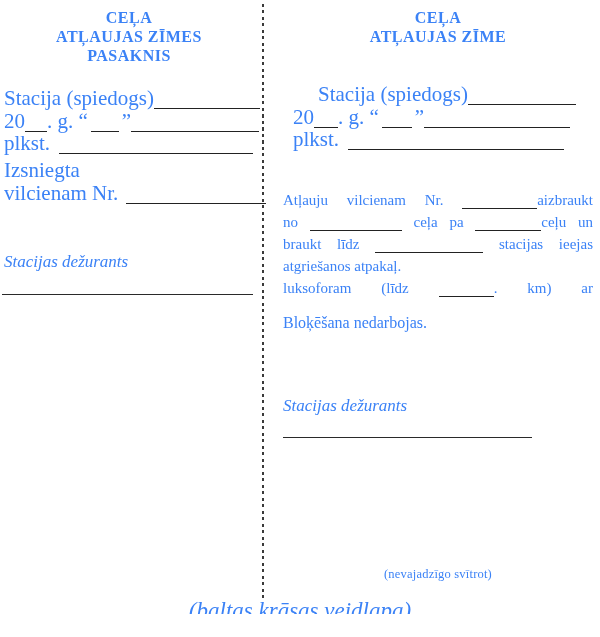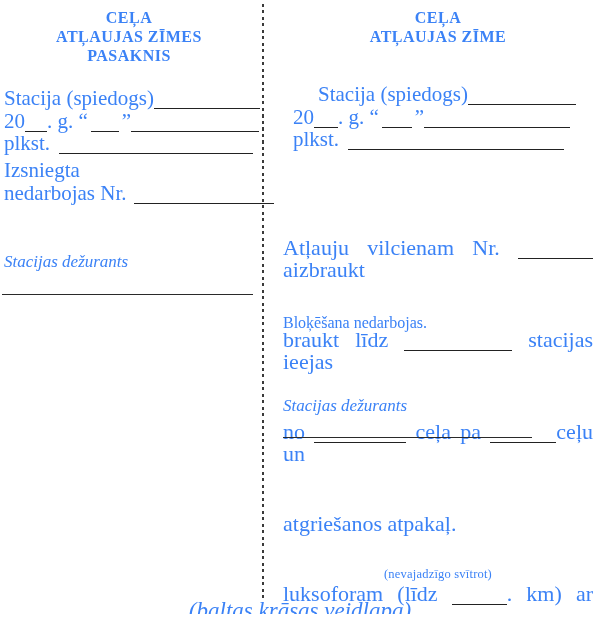--- a/index.html
+++ b/index.html
@@ -8,21 +8,21 @@
     font-family:"Liberation Serif","DejaVu Serif",serif;
     color:#3b82f6; overflow:hidden;text-decoration:underline;
   }
   .abs { position:absolute; }
   .heading {
     font-weight:bold; text-align:center; font-size:16px; line-height:19px;
     letter-spacing:0.5px;
   }
   .frow { font-size:21px; line-height:22.5px; white-space:nowrap; }
   .ptext { font-size:16px; line-height:22px; }
-  .pline { font-size:22px; line-height:22px;margin-top:48px; }
+  .pline { font-size:15px; line-height:22px; }
   .pline.just { text-align:justify; text-align-last:justify; }
   .blank {
     display:inline-block; height:0; border-bottom:1.6px solid #222;
     vertical-align:-4px;
   }
   .sigline { border-top:1.7px solid #2a2a2a; height:0; }
   .italic { font-style:italic; font-size:17px; line-height:20px;text-align:center; }
   .divider {
     width:2px;
     background:repeating-linear-gradient(to bottom,#3a3a3a 0 3px,transparent 3px 6.5px);
@@ -42,21 +42,21 @@
   </div>
 
   <div class="abs" style="left:4px; top:87px; width:252px;">
     <div class="frow"><span>Stacija (spiedogs)</span><span class="blank" style="width:106px;"></span></div>
     <div class="frow"><span>20</span><span class="blank" style="width:22px;"></span><span>. g. “</span><span class="blank" style="width:28px;margin:0 3px;"></span><span>”</span><span class="blank" style="width:128px;"></span></div>
     <div class="frow"><span>plkst.</span><span class="blank" style="width:194px;margin-left:9px;"></span></div>
   </div>
 
   <div class="abs" style="left:4px; top:159px; width:252px;">
     <div class="frow"><span>Izsniegta</span></div>
-    <div class="frow"><span>nedarbojas Nr.</span><span class="blank" style="width:140px;margin-left:8px;"></span></div>
+    <div class="frow"><span>vilcienam Nr.</span><span class="blank" style="width:140px;margin-left:8px;"></span></div>
   </div>
 
   <div class="abs italic" style="left:4px; top:252px;">Stacijas dežurants</div>
 
   <div class="abs sigline" style="left:2px; top:294px; width:251px;"></div>
 
   <div class="abs divider" style="left:262px; top:4px; height:598px;"></div>
 
   <div class="abs heading" style="left:283px; top:8px; width:310px;">
     <div>CEĻA</div>
@@ -64,22 +64,22 @@
   </div>
 
   <div class="abs" style="left:293px; top:83px; width:302px;">
     <div class="frow" style="text-indent:25px;"><span>Stacija (spiedogs)</span><span class="blank" style="width:108px;"></span></div>
     <div class="frow"><span>20</span><span class="blank" style="width:24px;"></span><span>. g. “</span><span class="blank" style="width:30px;margin:0 3px;"></span><span>”</span><span class="blank" style="width:146px;"></span></div>
     <div class="frow"><span>plkst.</span><span class="blank" style="width:216px;margin-left:9px;"></span></div>
   </div>
 
   <div class="abs" style="left:283px; top:189px; width:310px;">
       <div class="pline just"><span>Atļauju vilcienam Nr.</span> <span class="blank" style="width: 75px;"></span><span>aizbraukt</span></div>
+      <div class="pline just"><span>no</span> <span class="blank" style="width: 92px;"></span> <span>ceļa pa</span> <span class="blank" style="width: 66px;"></span><span>ceļu un</span></div>
       <div class="pline just"><span>braukt līdz</span> <span class="blank" style="width: 108px;"></span> <span>stacijas ieejas</span></div>
-      <div class="pline just"><span>no</span> <span class="blank" style="width: 92px;"></span> <span>ceļa pa</span> <span class="blank" style="width: 66px;"></span><span>ceļu un</span></div>
       <div class="pline"><span>atgriešanos atpakaļ.</span></div>
       <div class="pline just"><span>luksoforam (līdz</span> <span class="blank" style="width: 55px;"></span><span>.</span> <span>km) ar</span></div>
     </div>
 
   <div class="abs ptext" style="left:283px; top:312px; width:310px;">Bloķēšana nedarbojas.</div>
 
   <div class="abs italic" style="left:283px; top:396px;">Stacijas dežurants</div>
 
   <div class="abs sigline" style="left:283px; top:437px; width:249px;"></div>
 

